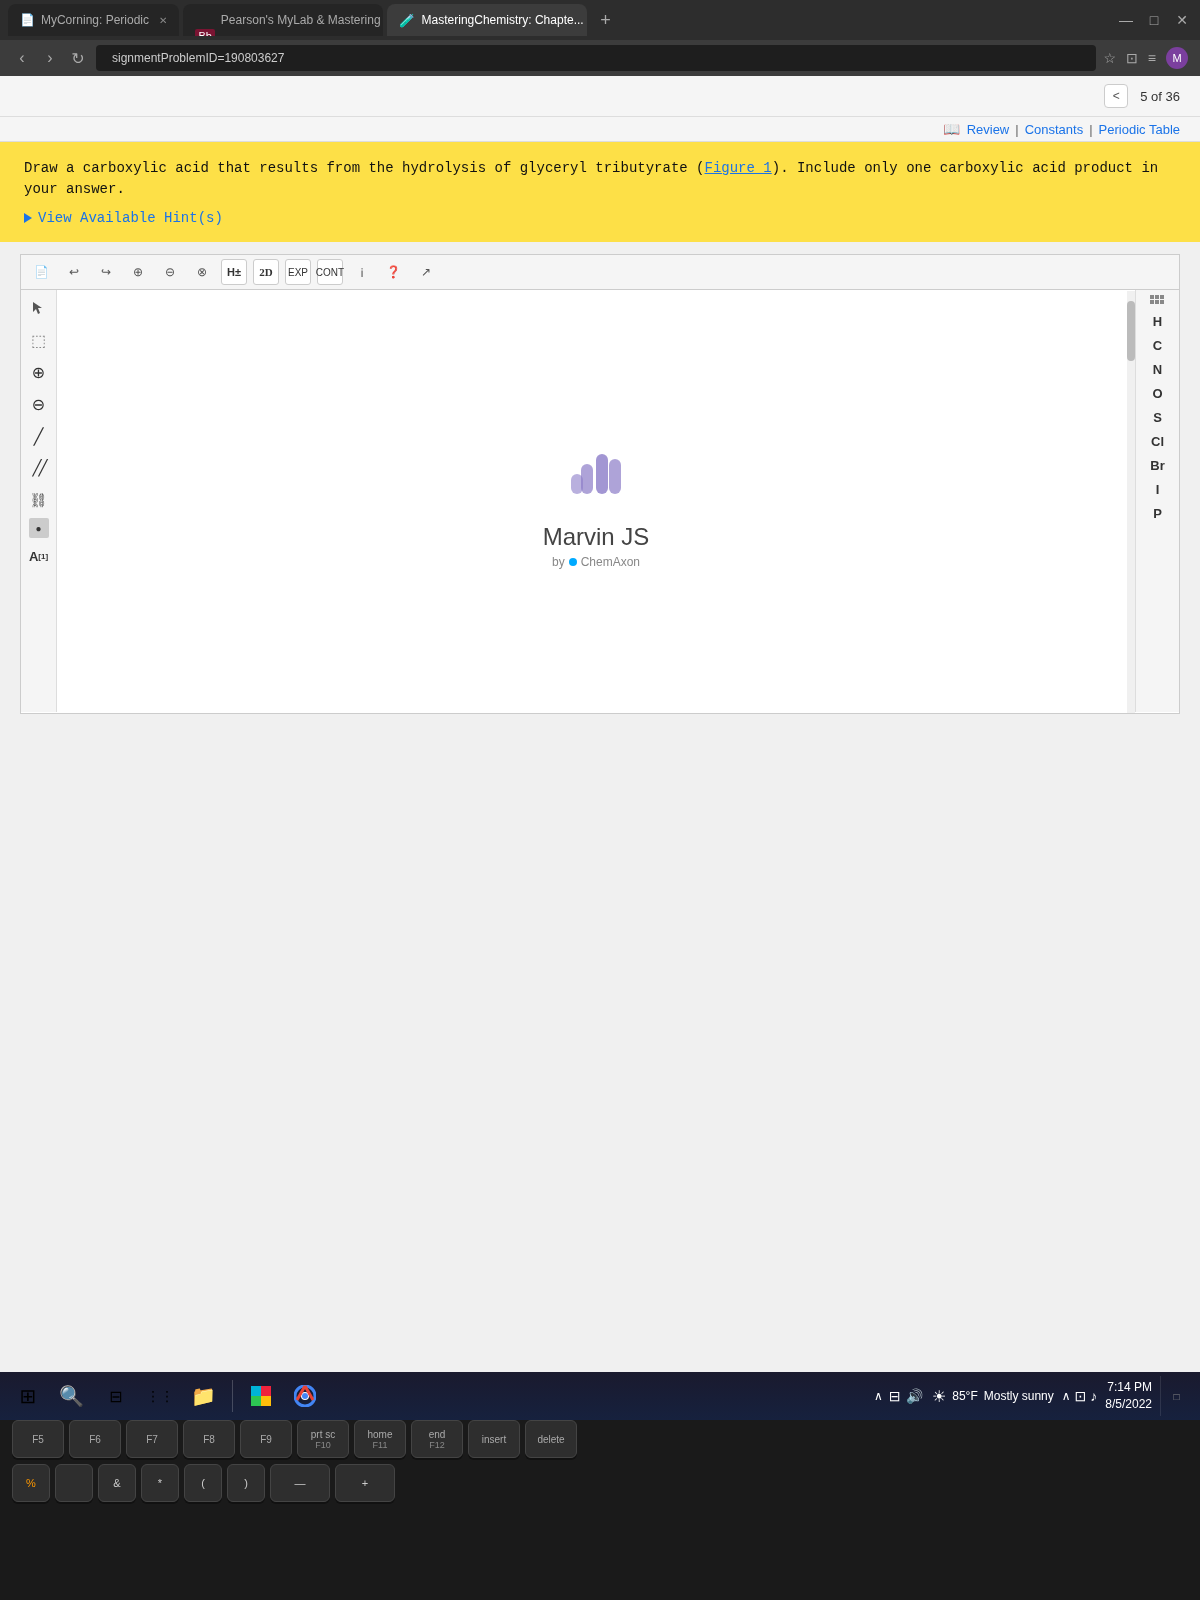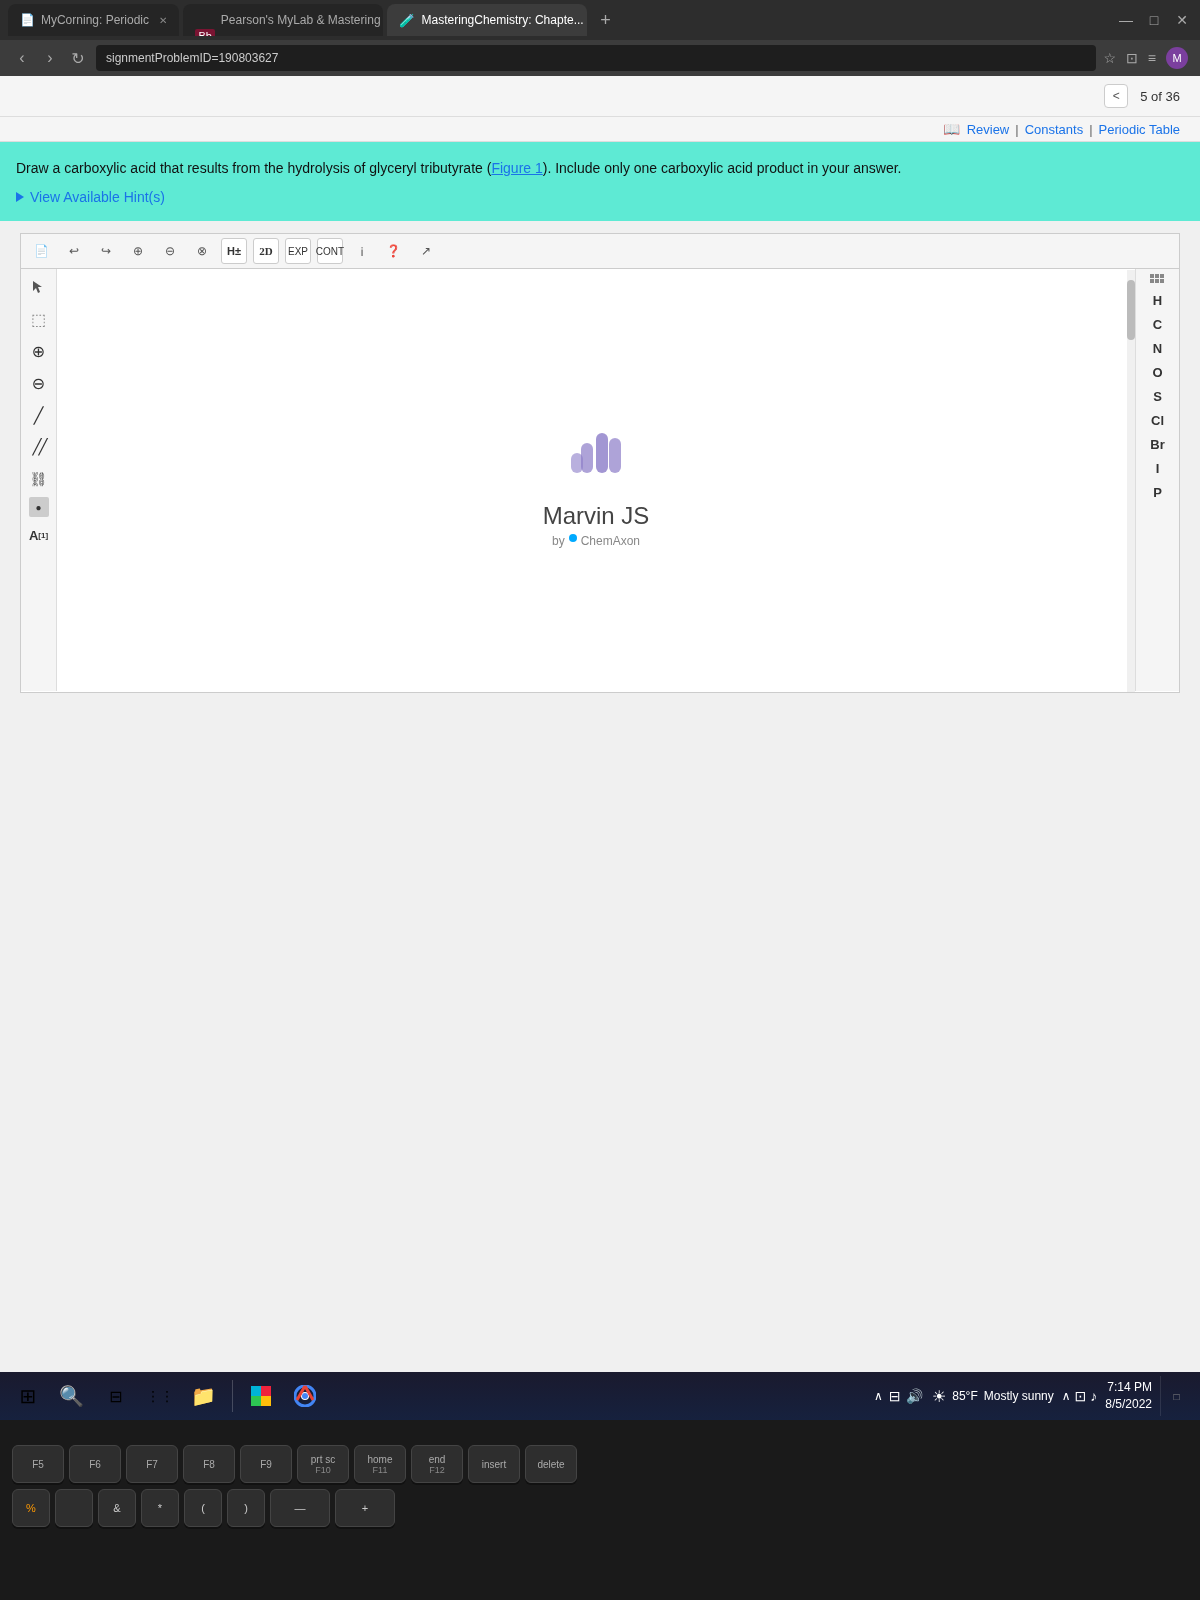--- a/index.html
+++ b/index.html
@@ -85,21 +85,21 @@
       padding: 0 12px;
       gap: 8px;
     }
     .address-text {
       flex: 1;
       background: #1e1e1e;
       border-radius: 4px;
       height: 26px;
       display: flex;
       align-items: center;
-      padding: 0 10px;
+      padding: 0 16px;
       color: #ccc;
       font-size: 12px;
     }
     .address-icons {
       display: flex;
       gap: 10px;
       align-items: center;
       color: #aaa;
       font-size: 14px;
     }
@@ -159,22 +159,23 @@
       color: #1a73e8;
       text-decoration: none;
       cursor: pointer;
     }
     .links-bar .sep {
       color: #666;
     }
 
     
     .main-content {
-      padding: 16px 16px;
-      background: #5eead4;
+      padding: 16px 24px;
+      background: #fde047;
+      font-family: Liberation Mono, monospace;
     }
     .question-text {
       font-size: 14px;
       color: #111;
       line-height: 1.5;
       margin-bottom: 8px;
     }
     .question-text strong {
       font-weight: bold;
     }
@@ -281,20 +282,21 @@
     .marvin-logo h2 {
       font-size: 24px;
       font-weight: 300;
       color: #444;
       margin-bottom: 4px;
     }
     .marvin-logo .by-text {
       font-size: 12px;
       color: #888;
       display: flex;
+      align-items: center;
       justify-content: center;
       gap: 4px;
     }
     .chemaxon-logo-dot {
       width: 8px;
       height: 8px;
       background: #00aaff;
       border-radius: 50%;
       display: inline-block;
     }
@@ -398,21 +400,21 @@
     }
 
     
     .keyboard-area {
       position: absolute;
       bottom: 0;
       left: 0;
       right: 0;
       height: 180px;
       background: #1a1a1a;
-      padding: 25px 12px;
+      padding: 0 12px;
     }
     .key-row {
       display: flex;
       gap: 5px;
       margin-bottom: 6px;
       align-items: center;
     }
     .key {
       background: #2e2e2e;
       border: 1px solid #444;

